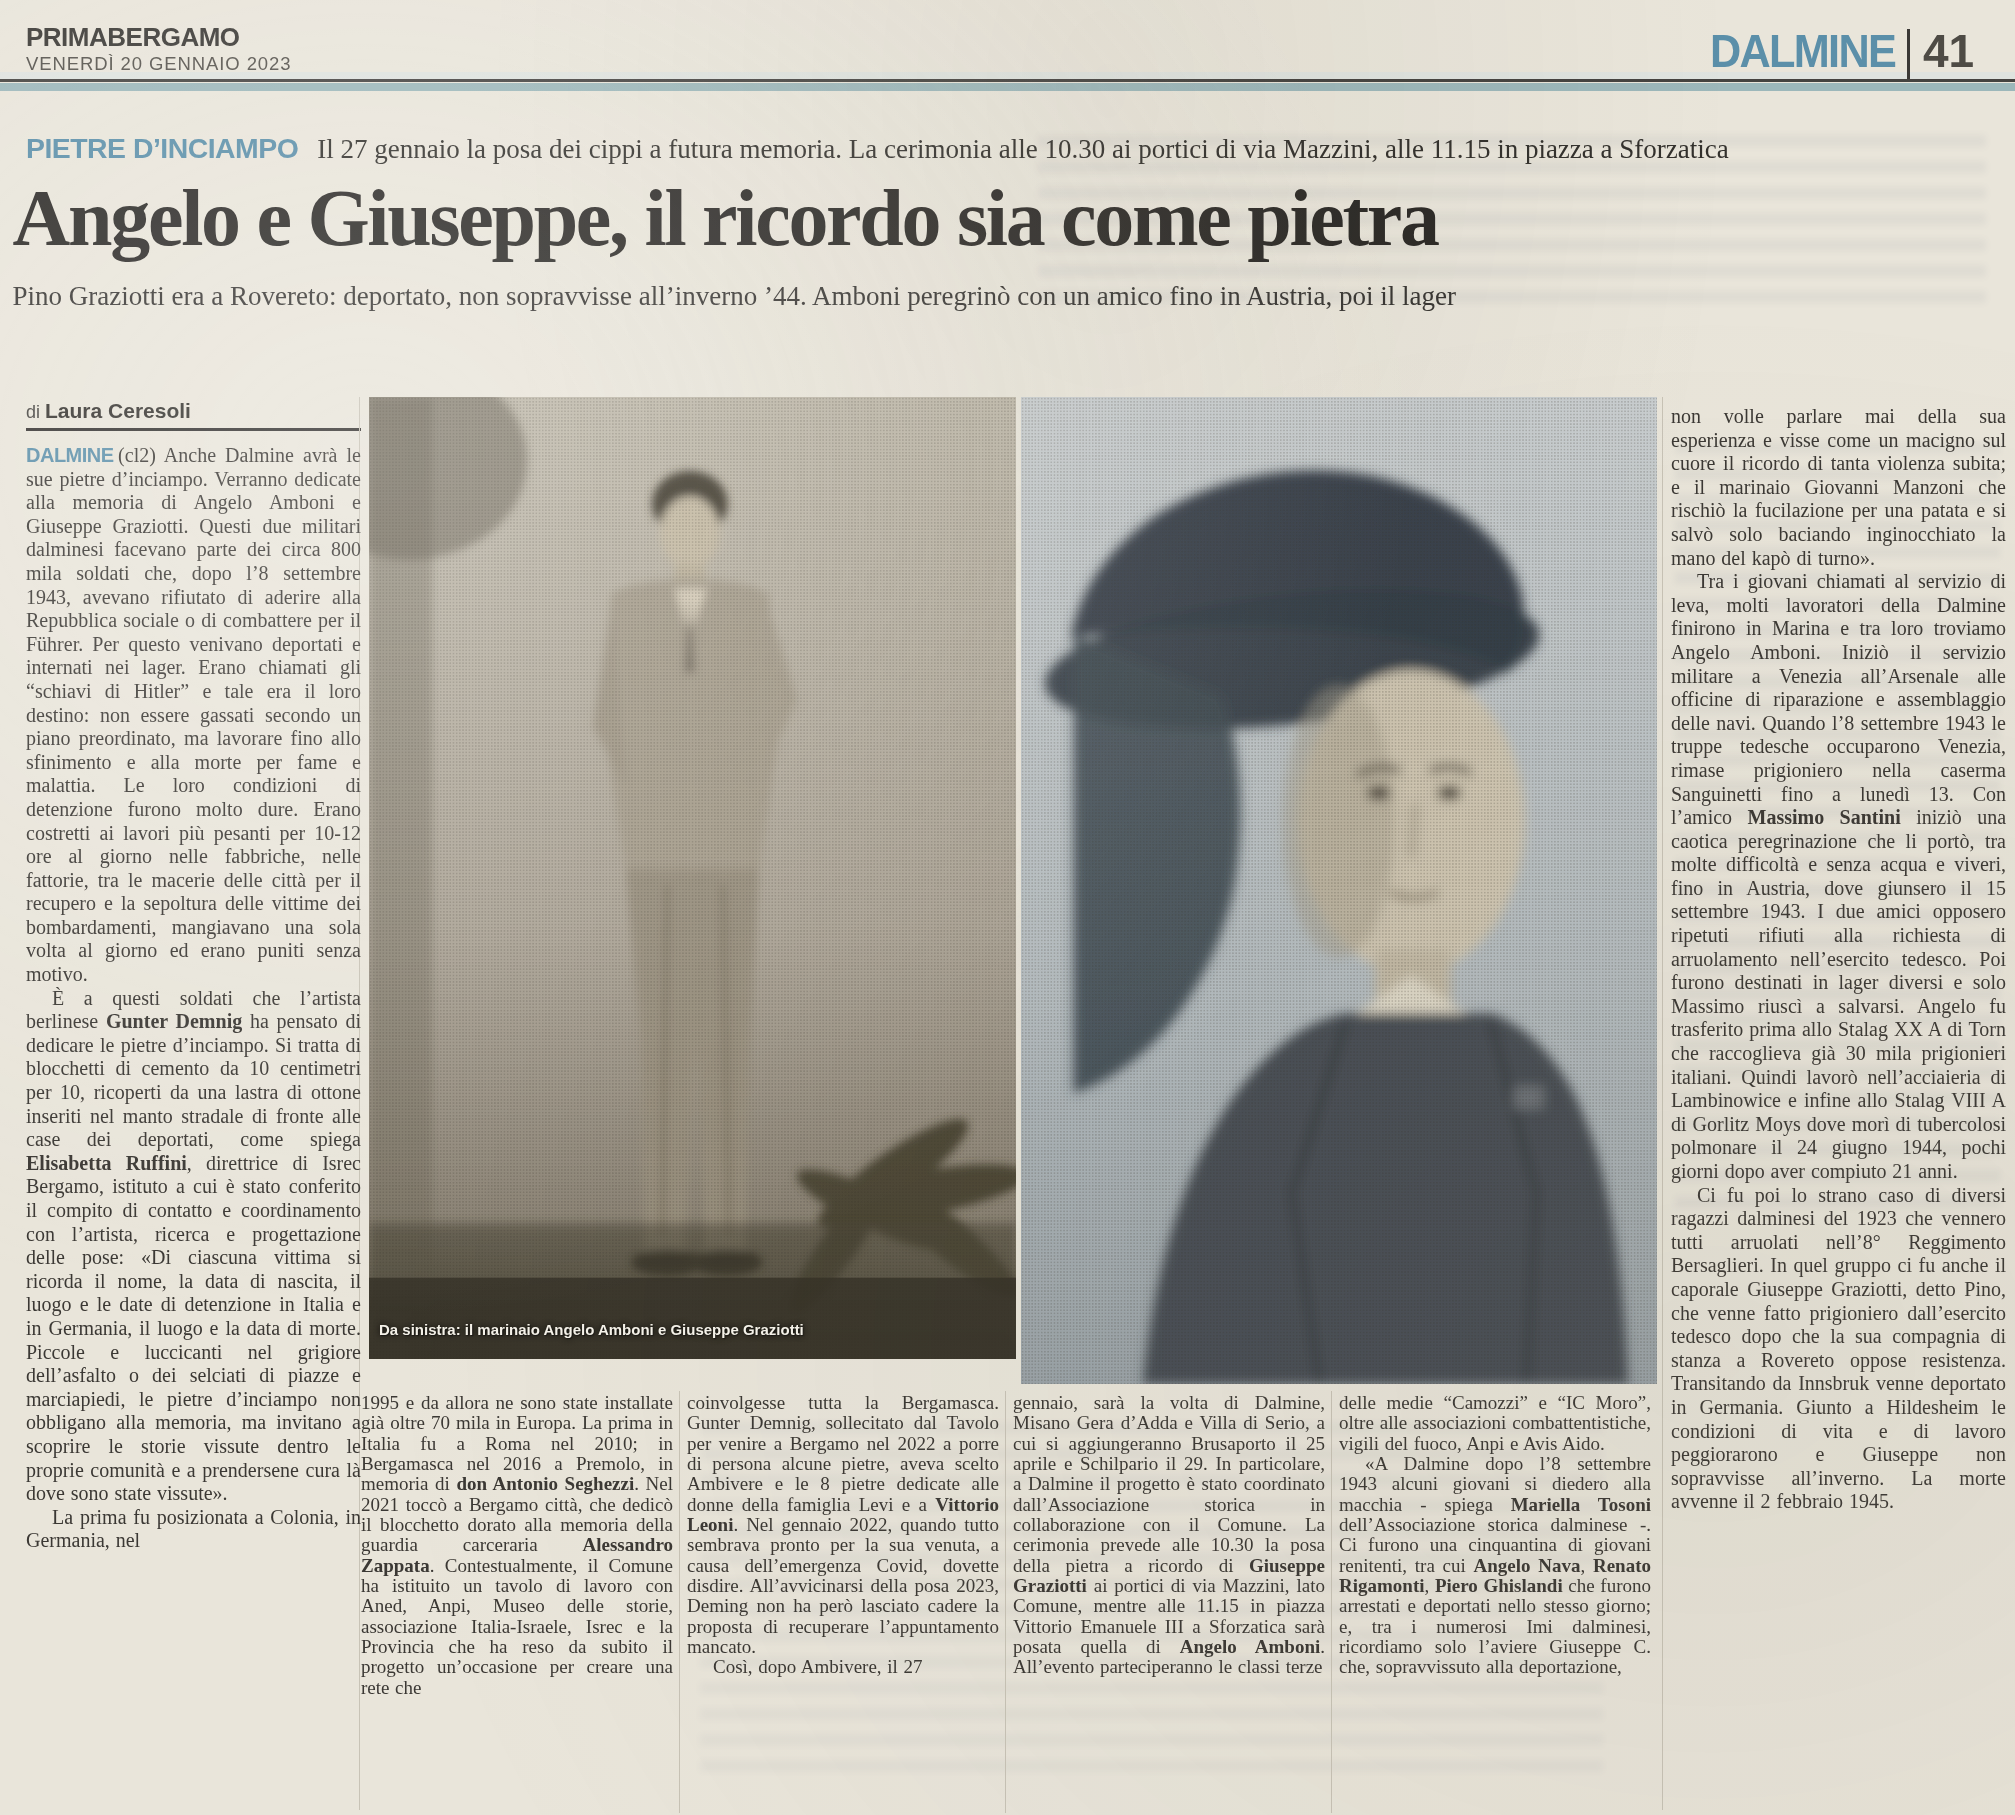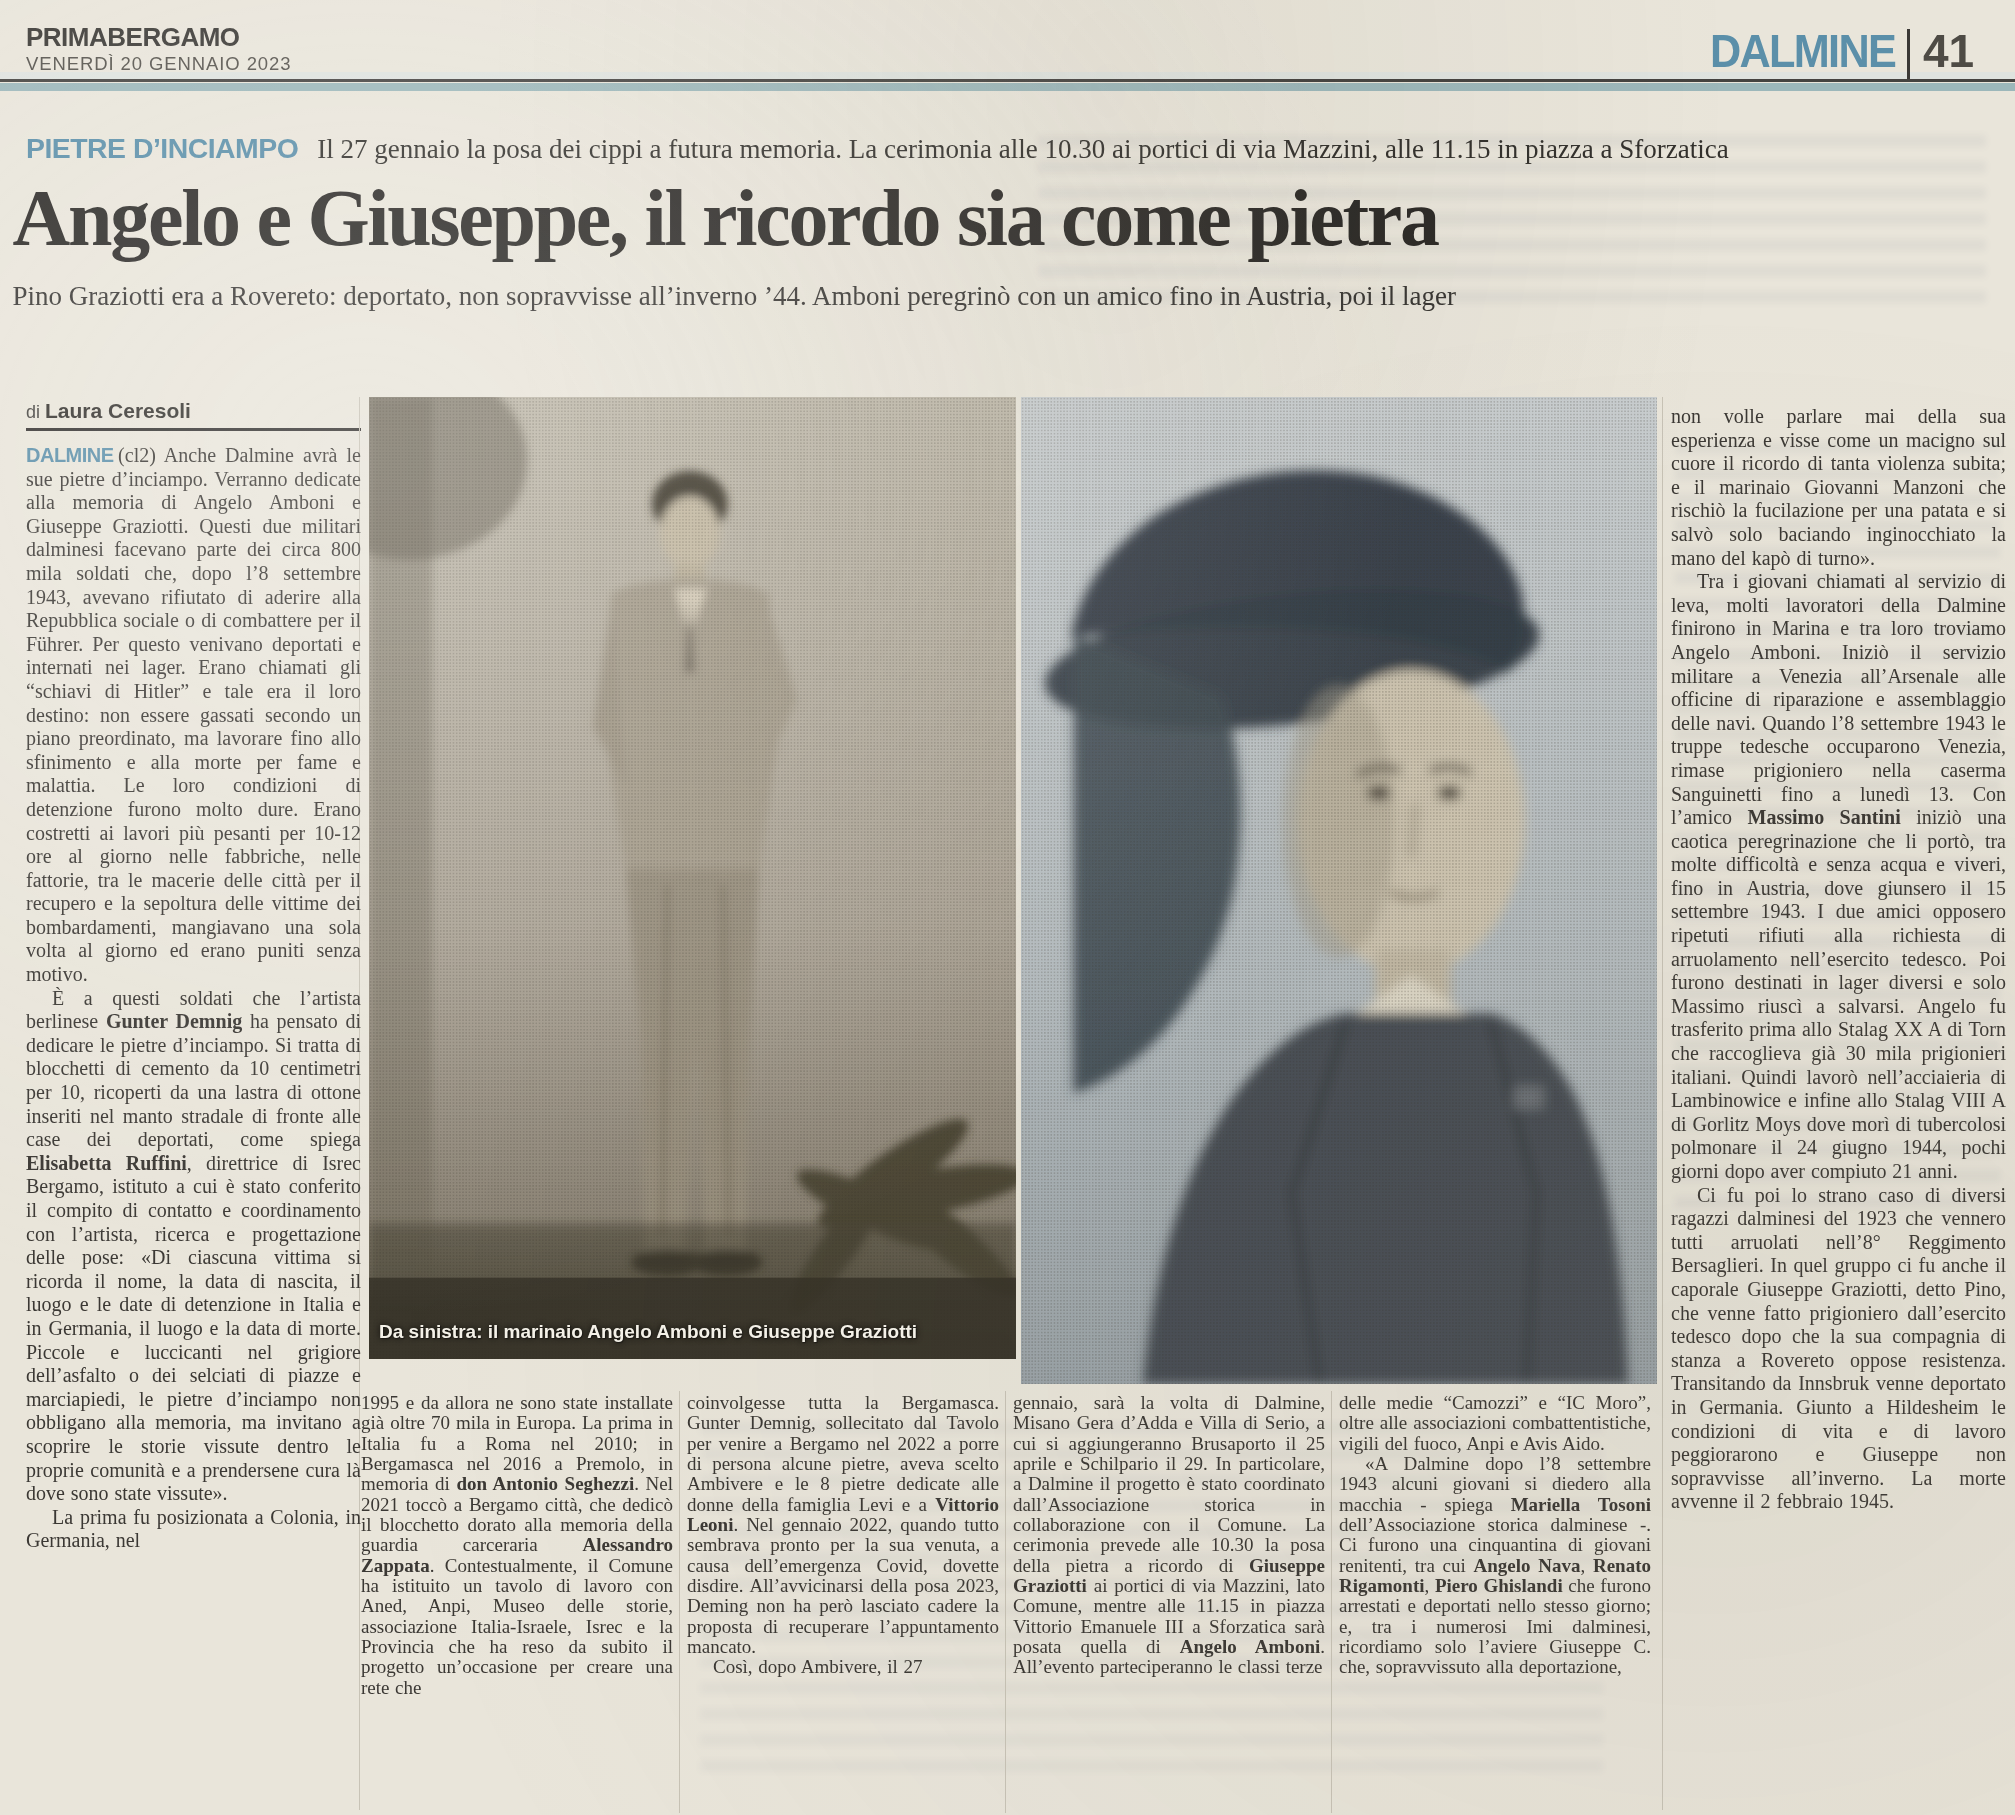--- a/index.html
+++ b/index.html
@@ -58,21 +58,21 @@
   .vr5{left:1662px;top:397px;height:1413px;}
   
   .photo{position:absolute;overflow:hidden;}
   .photo svg{display:block;width:100%;height:100%;}
   .photo::after{content:"";position:absolute;inset:0;
     background-image:radial-gradient(rgba(50,45,35,.20) 0.6px, transparent 0.8px);
     background-size:3.2px 3.2px;}
   .photo-1{left:369px;top:397px;width:647px;height:962px;}
   .photo-2{left:1021px;top:397px;width:636px;height:987px;}
   .photo-caption{position:absolute;left:379px;top:1321px;white-space:nowrap;z-index:3;
-    font-family:"Liberation Sans",sans-serif;font-weight:bold;font-size:19px;color:#f4f1e8;
+    font-family:"Liberation Sans",sans-serif;font-weight:bold;font-size:15px;color:#f4f1e8;
     text-shadow:0 0 6.3px rgba(0,0,0,.85), 0.9px 0.9px 0.9px rgba(30,28,24,.8);}
   
   .ghost{position:absolute;pointer-events:none;filter:blur(3.2px);opacity:.05;
     background:repeating-linear-gradient(180deg,#43506a 0 11.7px,transparent 11.7px 26px);}
   .g1{left:1038px;top:135px;width:948px;height:181px;opacity:.06;}
   .g2{left:1675px;top:442px;width:325px;height:768px;}
   .g3{left:700px;top:1422px;width:903px;height:352px;opacity:.04;}
 </style>
 </head>
 <body>

